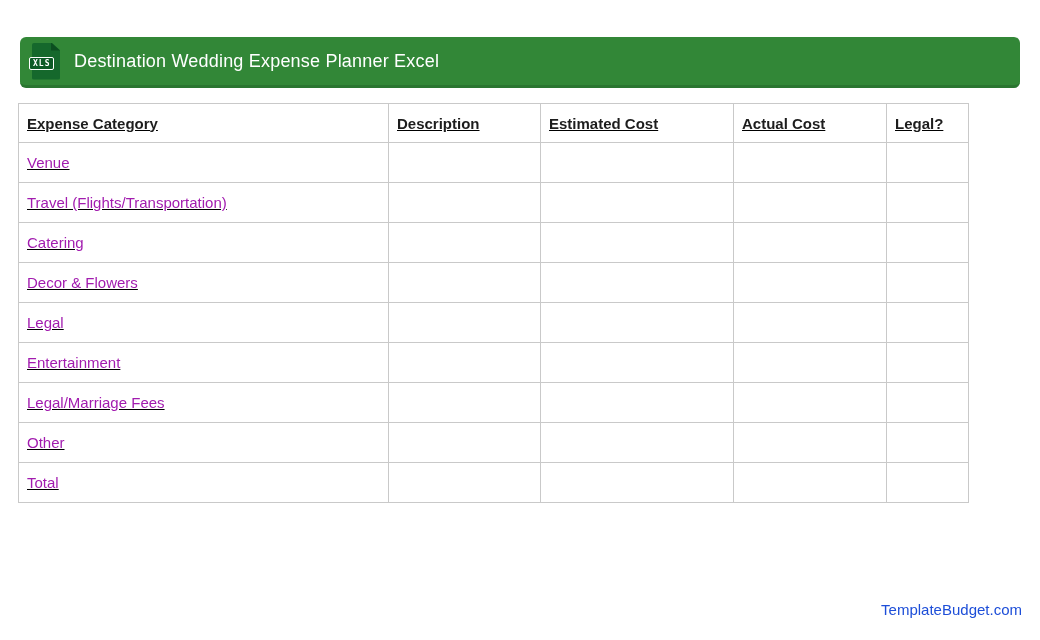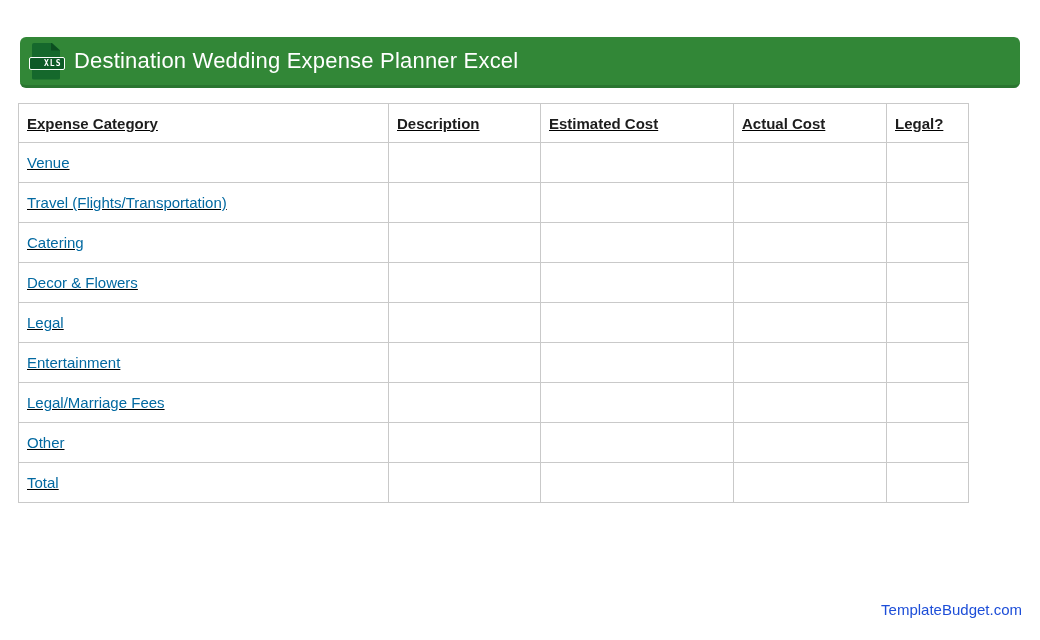--- a/index.html
+++ b/index.html
@@ -55,25 +55,25 @@
     top: 14px;
     background: #0d5a26;
     color: #ffffff;
     border: 1px solid #ffffff;
     border-radius: 2px;
     font-family: "DejaVu Sans Mono", monospace;
     font-size: 8px;
     font-weight: bold;
     line-height: 1;
     letter-spacing: 1px;
-    padding: 2px 3px 1px 14px;
+    padding: 2px 3px 1px 3px;
   }
   .banner .title {
     color: #ffffff;
-    font-size: 22px;
+    font-size: 18px;
     font-weight: 500;
     margin: 0 0 0 14px;
     letter-spacing: 0.2px;
     white-space: nowrap;
   }
 
   
   table.planner {
     position: absolute;
     left: 18px;
@@ -89,21 +89,21 @@
   col.c3 { width: 153px; }
   col.c4 { width: 82px; }
   table.planner th,
   table.planner td {
     border: 1px solid #c9c9c9;
     height: 40px;
     padding: 0 4px 0 8px;
     font-size: 15px;
     text-align: left;
     vertical-align: middle;
-    color: #0369a1;
+    color: #a21caf;
     overflow: hidden;
     white-space: nowrap;
   }
   table.planner th {
     font-weight: 700;
     color: #1d1d1d;
     height: 39px;
   }
 
   

